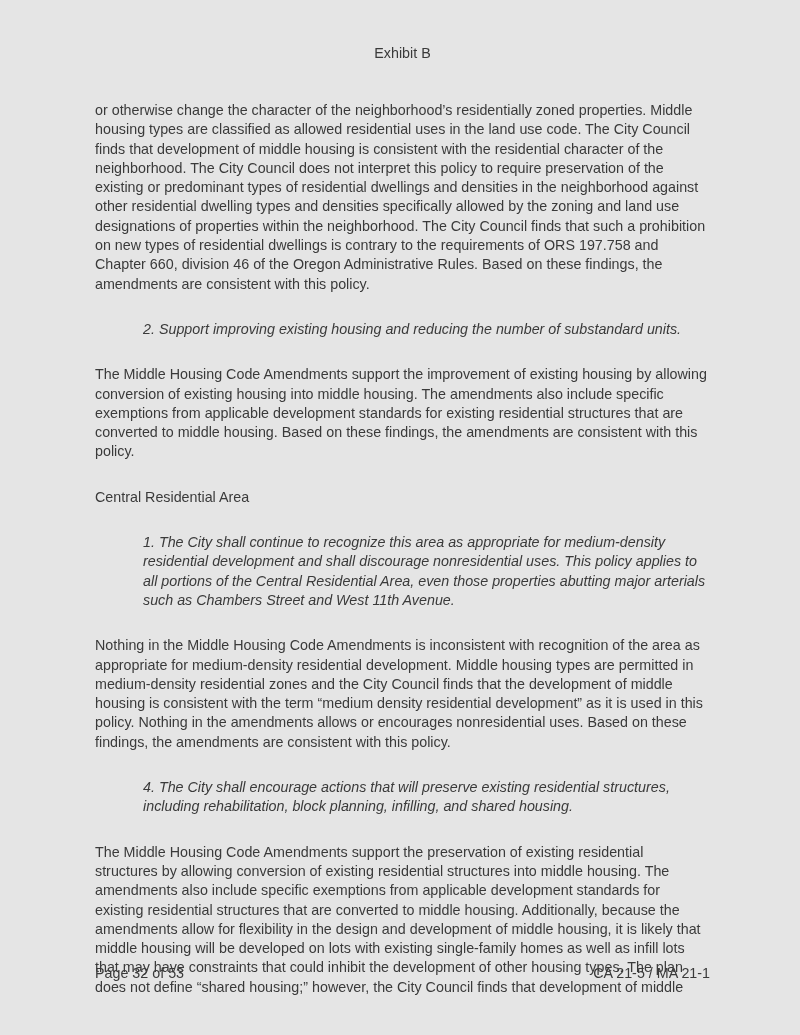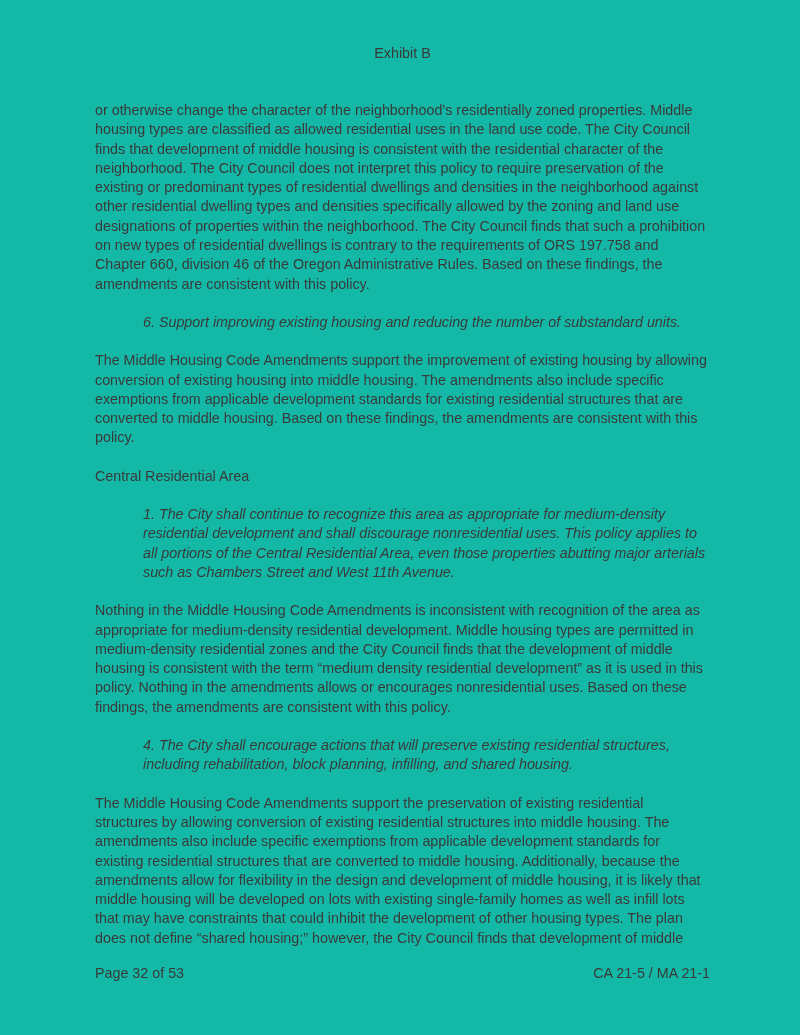--- a/index.html
+++ b/index.html
@@ -5,37 +5,37 @@
   html, body {
     margin: 0;
     padding: 0;
     background: #ffffff;
   }
   .page {
     position: relative;
     width: 800px;
     height: 1035px;
     margin: 0 auto;
-    background: #14b8a6;
+    background: #e5e5e5;
     box-sizing: border-box;
     padding: 44px 90px 0 95px;
     font-family: "Liberation Sans", sans-serif;
     color: #3a3a3a;
     overflow: hidden;
   }
   .header {
     text-align: center;
     font-size: 14.3px;
     line-height: 19px;
     margin: 0 0 38px 0;
   }
   .body-text p {
     font-size: 14.3px;
     line-height: 19.3px;
-    margin: 19px 0;
+    margin: 26px 0;
   }
   .quote {
     font-style: italic;
     margin-left: 48px !important;
     margin-right: 4px;
   }
   .italic-heading {
   }
   .footer {
     position: absolute;
@@ -53,21 +53,21 @@
 <body>
 
 <div class="page">
 
   <div class="header">Exhibit B</div>
 
   <div class="body-text">
 
     <p>or otherwise change the character of the neighborhood’s residentially zoned properties. Middle housing types are classified as allowed residential uses in the land use code.  The City Council finds that development of middle housing is consistent with the residential character of the neighborhood.  The City Council does not interpret this policy to require preservation of the existing or predominant types of residential dwellings and densities in the neighborhood against other residential dwelling types and densities specifically allowed by the zoning and land use designations of properties within the neighborhood.  The City Council finds that such a prohibition on new types of residential dwellings is contrary to the requirements of ORS 197.758 and Chapter 660, division 46 of the Oregon Administrative Rules.  Based on these findings, the amendments are consistent with this policy.</p>
 
-    <p class="quote">6. Support improving existing housing and reducing the number of substandard units.</p>
+    <p class="quote">2. Support improving existing housing and reducing the number of substandard units.</p>
 
     <p>The Middle Housing Code Amendments support the improvement of existing housing by allowing conversion of existing housing into middle housing.  The amendments also include specific exemptions from applicable development standards for existing residential structures that are converted to middle housing.  Based on these findings, the amendments are consistent with this policy.</p>
 
     <p class="italic-heading">Central Residential Area</p>
 
     <p class="quote">1. The City shall continue to recognize this area as appropriate for medium-density residential development and shall discourage nonresidential uses. This policy applies to all portions of the Central Residential Area, even those properties abutting major arterials such as Chambers Street and West 11th Avenue.</p>
 
     <p>Nothing in the Middle Housing Code Amendments is inconsistent with recognition of the area as appropriate for medium-density residential development. Middle housing types are permitted in medium-density residential zones and the City Council finds that the development of middle housing is consistent with the term “medium density residential development” as it is used in this policy. Nothing in the amendments allows or encourages nonresidential uses.  Based on these findings, the amendments are consistent with this policy.</p>
 
     <p class="quote">4. The City shall encourage actions that will preserve existing residential structures, including rehabilitation, block planning, infilling, and shared housing.</p>

